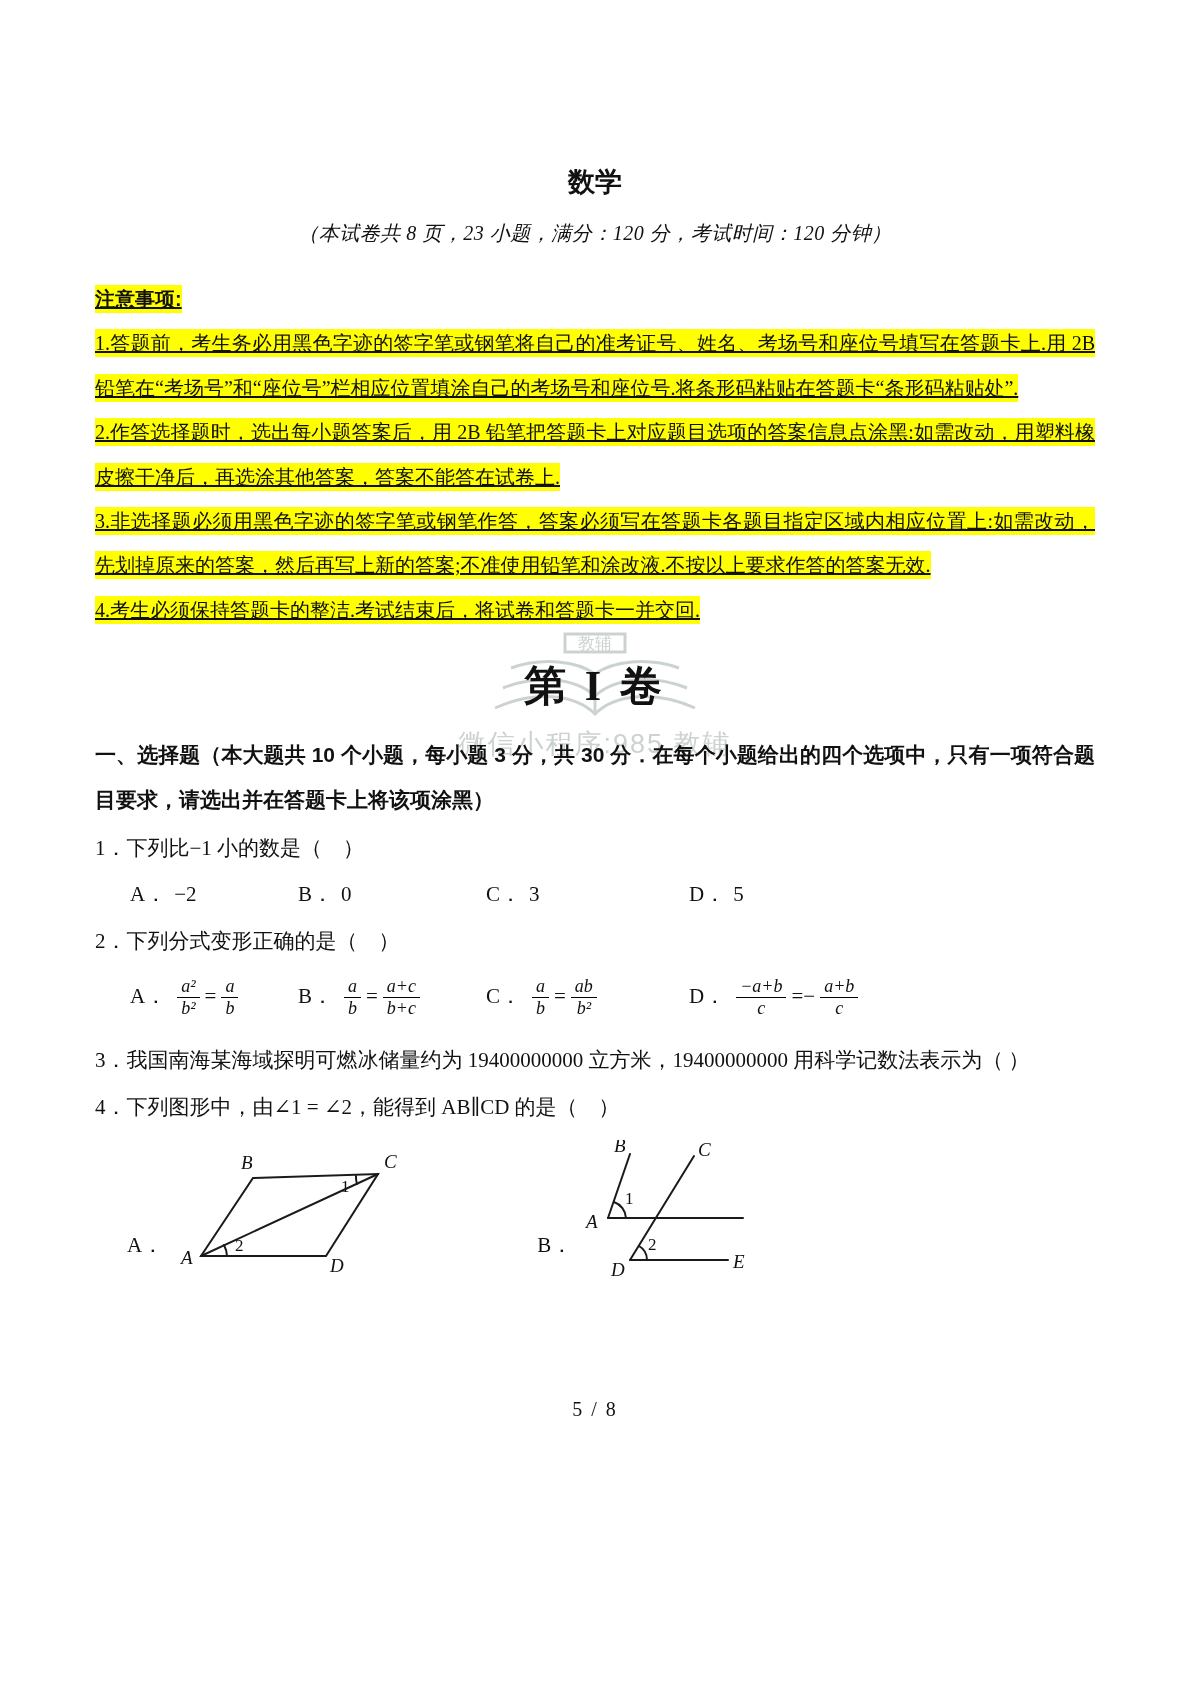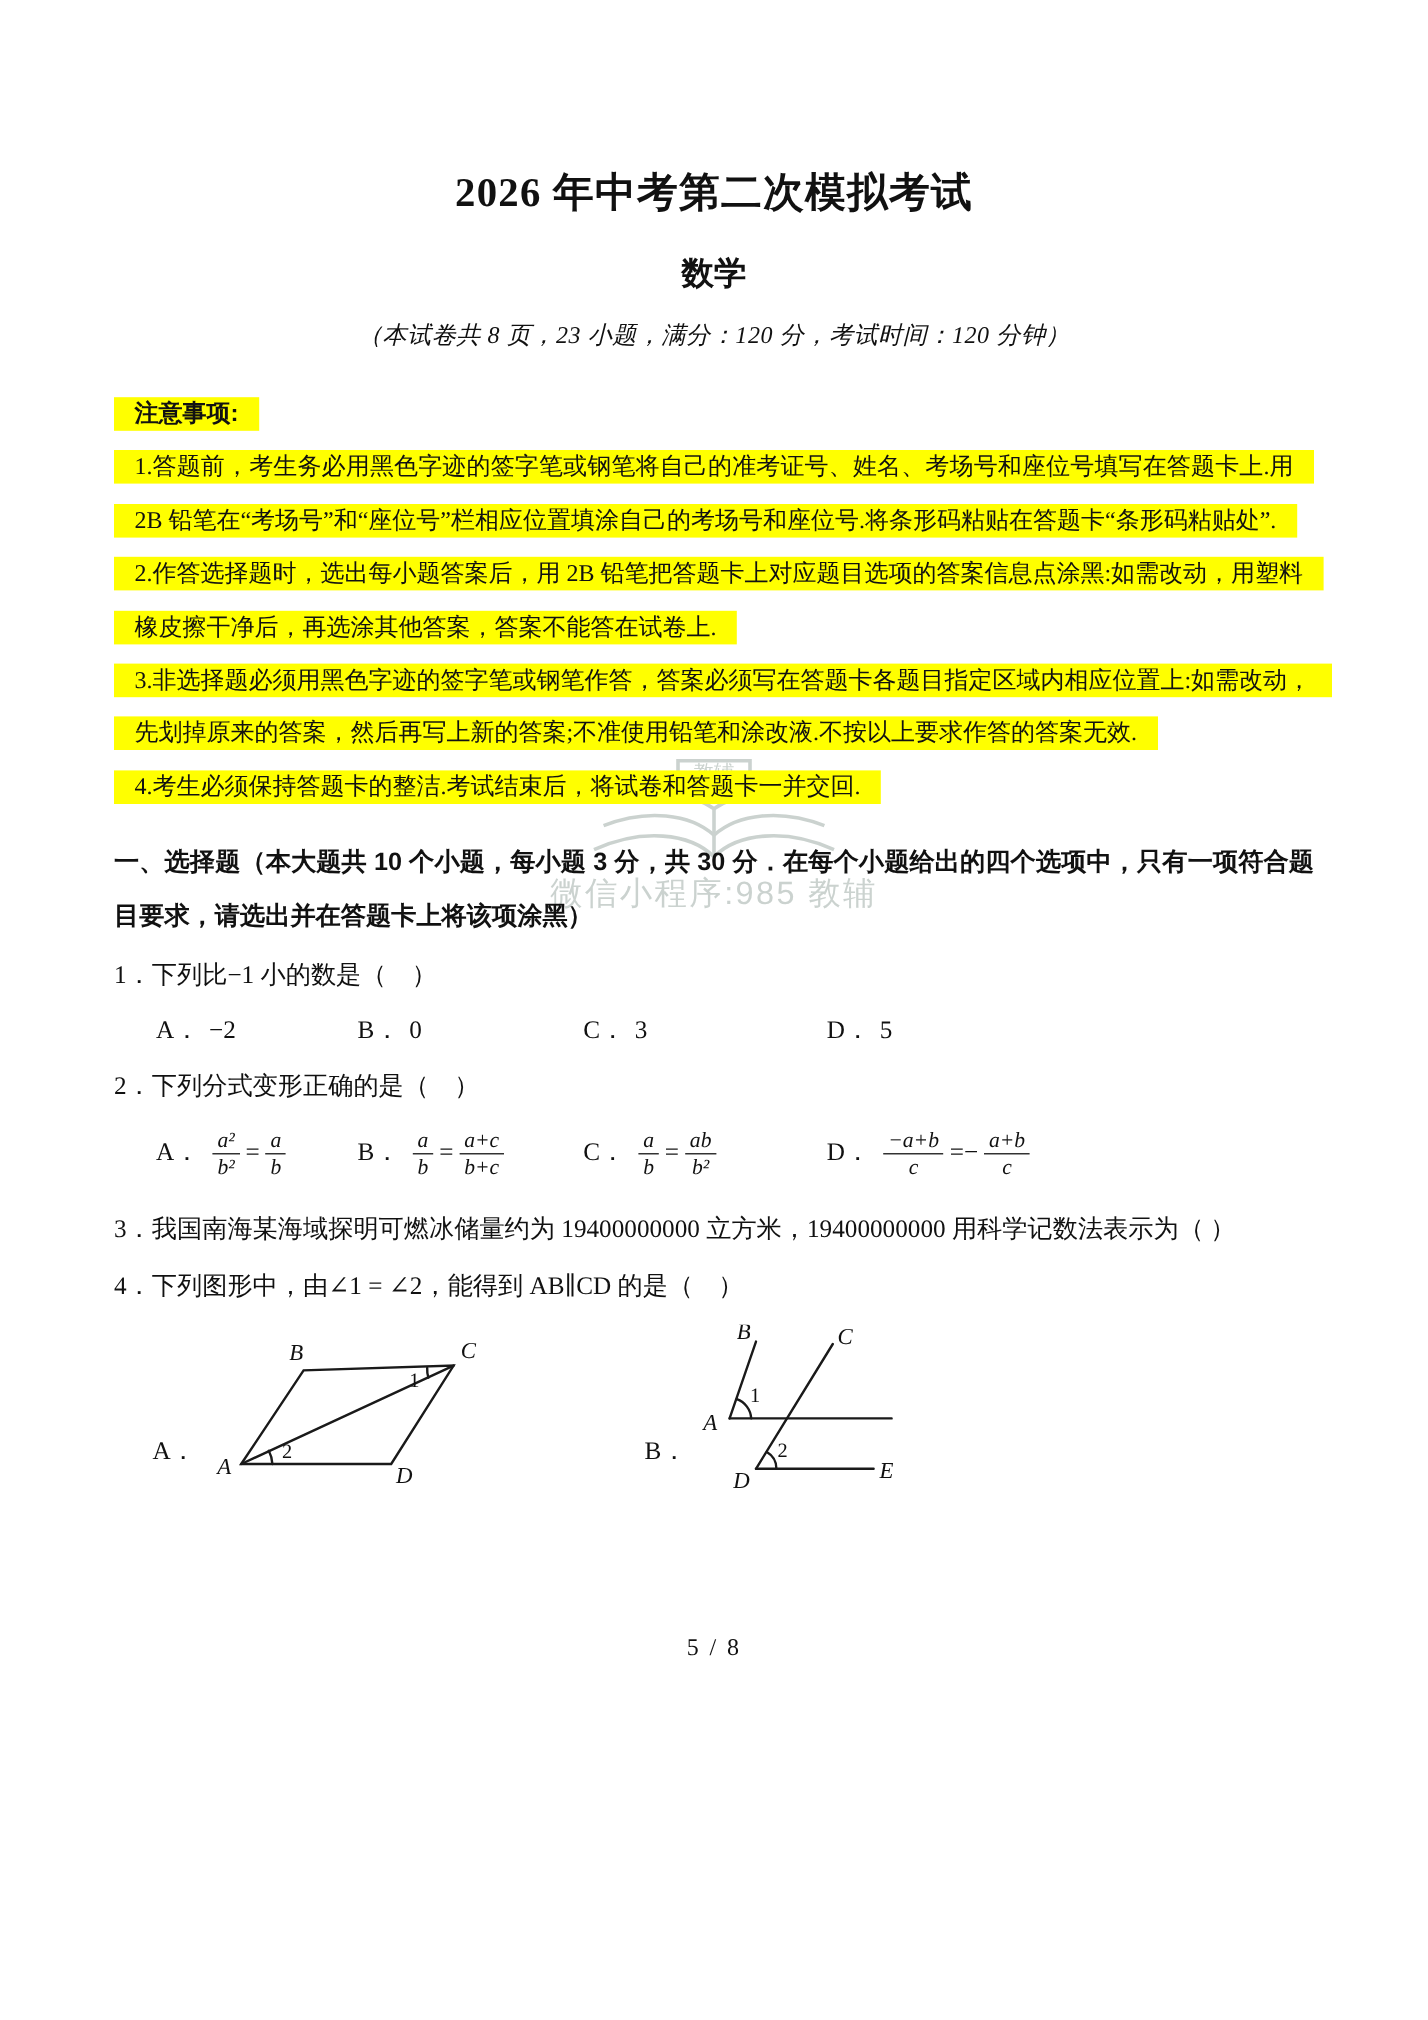--- a/index.html
+++ b/index.html
@@ -17,22 +17,22 @@
   .content{position:relative;z-index:1;padding:0 95px;}
   
   .hdr{text-align:center;padding-top:138px;}
   .title{font-size:34px;font-weight:bold;font-family:"Liberation Serif","DejaVu Serif",serif;letter-spacing:1px;}
   .subject{font-size:27px;font-weight:bold;font-family:"Liberation Sans","DejaVu Sans",sans-serif;margin-top:26px;}
   .info{font-size:20px;font-style:italic;margin-top:20px;letter-spacing:.5px;}
   
   .notice{margin-top:30px;font-size:20px;line-height:2.22;}
   .notice p{margin:0;text-align:justify;}
   mark{
-    background:var(--highlight);color:inherit;padding:3px 17px;
-    -webkit-box-decoration-break:clone;box-decoration-break:clone;
+    background:var(--highlight);color:inherit;padding:3px 0;
+    -webkit-box-decoration-break:clone;box-decoration-break:clone;text-decoration:underline;
   }
   .notice .nh mark{font-weight:bold;font-family:"Liberation Sans","DejaVu Sans",sans-serif;}
   
   .watermark{
     position:absolute;z-index:0;top:616px;left:50%;transform:translateX(-50%);
     width:330px;text-align:center;color:var(--watermark);opacity:.85;
   }
   .watermark svg{display:block;margin:0 auto;}
   .wm-caption{font-size:27px;letter-spacing:2px;margin-top:2px;font-family:"Liberation Sans","DejaVu Sans",sans-serif;text-align:center;}
   
@@ -84,33 +84,33 @@
         <path d="M95,18 L155,18 L155,36 L95,36 Z"></path>
       </g>
       <text x="125" y="33" text-anchor="middle" font-size="17" fill="#c2cbc7">教辅</text>
     </svg>
     <div class="wm-caption">微信小程序:985 教辅</div>
   </div>
 
   <div class="content">
 
     <header class="hdr">
-      <h1 class="title">2026 年中考第二次模拟考试</h1>
       <h2 class="subject">数学</h2>
       <p class="info">（本试卷共 8 页，23 小题，满分：120 分，考试时间：120 分钟）</p>
     </header>
 
     <section class="notice">
       <p class="nh"><mark>注意事项:</mark></p>
       <p><mark>1.答题前，考生务必用黑色字迹的签字笔或钢笔将自己的准考证号、姓名、考场号和座位号填写在答题卡上.用 2B 铅笔在“考场号”和“座位号”栏相应位置填涂自己的考场号和座位号.将条形码粘贴在答题卡“条形码粘贴处”.</mark></p>
       <p><mark>2.作答选择题时，选出每小题答案后，用 2B 铅笔把答题卡上对应题目选项的答案信息点涂黑:如需改动，用塑料橡皮擦干净后，再选涂其他答案，答案不能答在试卷上.</mark></p>
       <p><mark>3.非选择题必须用黑色字迹的签字笔或钢笔作答，答案必须写在答题卡各题目指定区域内相应位置上:如需改动，先划掉原来的答案，然后再写上新的答案;不准使用铅笔和涂改液.不按以上要求作答的答案无效.</mark></p>
       <p><mark>4.考生必须保持答题卡的整洁.考试结束后，将试卷和答题卡一并交回.</mark></p>
     </section>
 
+    <h2 class="vol">第 I 卷</h2>
 
     <p class="intro">一、选择题（本大题共 10 个小题，每小题 3 分，共 30 分．在每个小题给出的四个选项中，只有一项符合题目要求，请选出并在答题卡上将该项涂黑）</p>
 
     <div class="qa">
 
       <div>
         <p class="stem"><span>1．</span><span>下列比−1 小的数是（　）</span></p>
         <div class="opt-row">
           <span class="opt"><span class="ol">A．</span><span>−2</span></span>
           <span class="opt"><span class="ol">B．</span><span>0</span></span>

